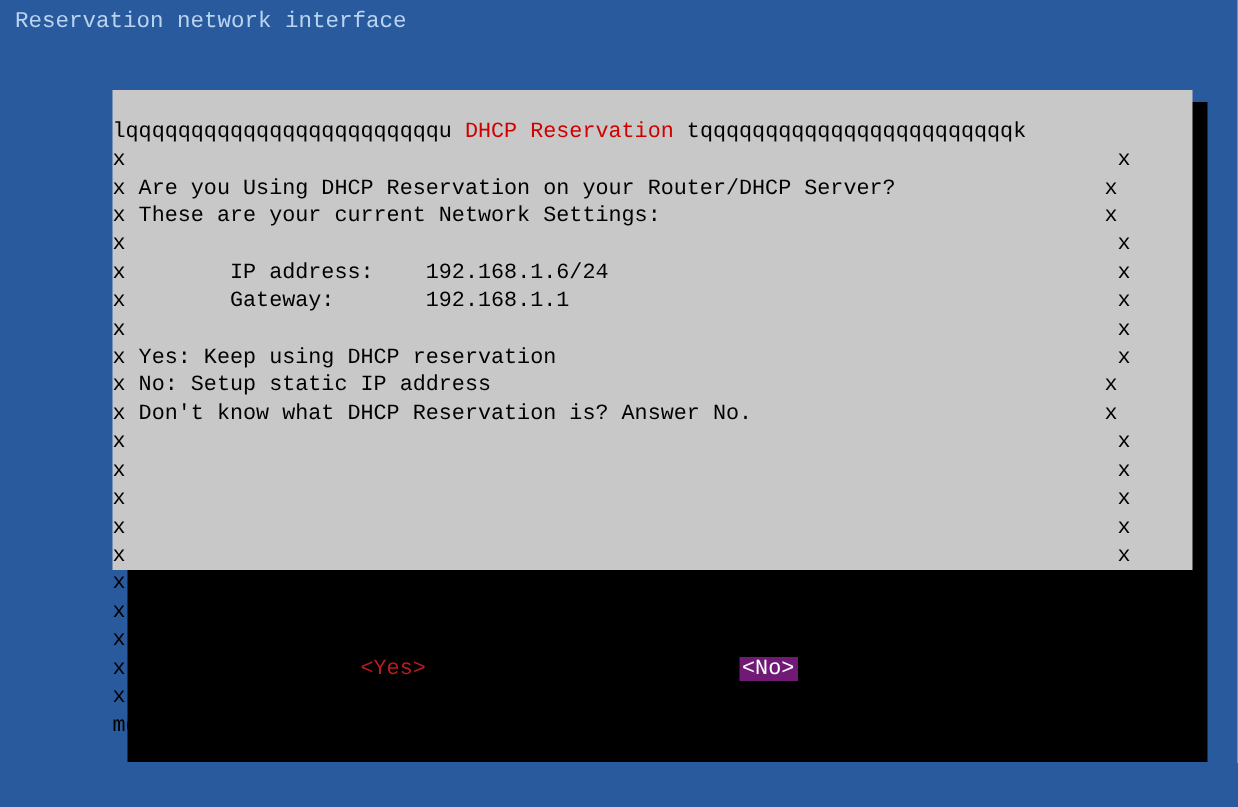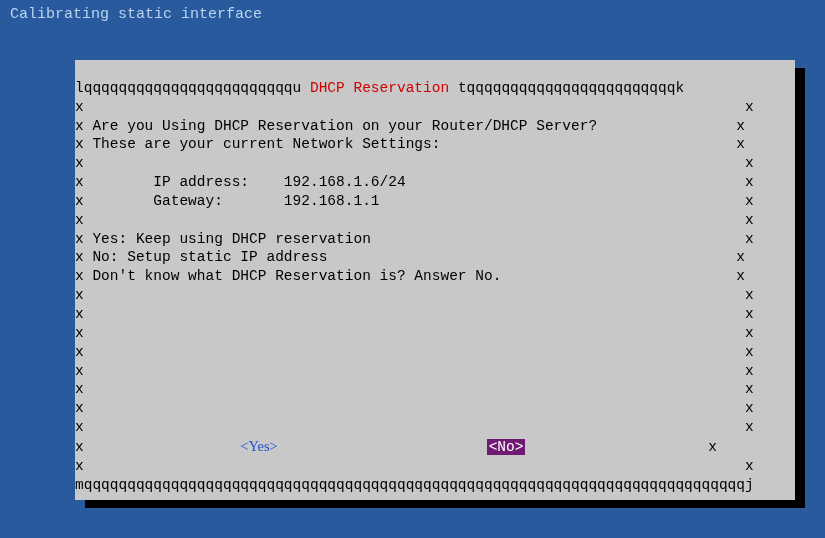--- a/index.html
+++ b/index.html
@@ -23,21 +23,21 @@
       left: 85px;
       width: 720px;
       height: 440px;
       background: #000;
     }
     .dialog {
       position: absolute;
       top: 60px;
       left: 75px;
       width: 720px;
-      height: 440px;
+      height: 320px;
       background: #c8c8c8;
       color: #000;
       line-height: 1.3;
       white-space: pre;
       font-size: 14.5px;
     }
     .dialog-content {
       padding: 0;
     }
     .border-line {
@@ -46,33 +46,32 @@
     .title-red {
       color: #d00000;
     }
     .row {
       display: block;
     }
     .btn-area {
       display: block;
     }
     .btn-yes {
-      color: #1d4ed8;
-      font-family: Liberation Serif, serif;
+      color: #b91c1c;
     }
     .btn-no {
       background: #701a75;
       color: #fff;
       padding: 0 2px;
     }
   </style>
 </head>
 <body>
 
 <div class="header">
-  <span>Calibrating static interface</span>
+  <span>Reservation network interface</span>
 </div>
 
 <div class="dialog-shadow"></div>
 
 <div class="dialog">
 <div class="dialog-content"><span class="border-line row"><span>lqqqqqqqqqqqqqqqqqqqqqqqqu </span><span class="title-red">DHCP Reservation</span><span> tqqqqqqqqqqqqqqqqqqqqqqqqk</span></span><span class="row"><span>x</span>                                                                            <span>x</span></span><span class="row"><span>x </span><span>Are you Using DHCP Reservation on your Router/DHCP Server?</span>                <span>x</span></span><span class="row"><span>x </span><span>These are your current Network Settings:</span>                                  <span>x</span></span><span class="row"><span>x</span>                                                                            <span>x</span></span><span class="row"><span>x </span><span>       IP address:    </span><span>192.168.1.6/24</span>                                       <span>x</span></span><span class="row"><span>x </span><span>       Gateway:       </span><span>192.168.1.1</span>                                          <span>x</span></span><span class="row"><span>x</span>                                                                            <span>x</span></span><span class="row"><span>x </span><span>Yes: Keep using DHCP reservation</span>                                           <span>x</span></span><span class="row"><span>x </span><span>No: Setup static IP address</span>                                               <span>x</span></span><span class="row"><span>x </span><span>Don't know what DHCP Reservation is? Answer No.</span>                           <span>x</span></span><span class="row"><span>x</span>                                                                            <span>x</span></span><span class="row"><span>x</span>                                                                            <span>x</span></span><span class="row"><span>x</span>                                                                            <span>x</span></span><span class="row"><span>x</span>                                                                            <span>x</span></span><span class="row"><span>x</span>                                                                            <span>x</span></span><span class="row"><span>x</span>                                                                            <span>x</span></span><span class="row"><span>x</span>                                                                            <span>x</span></span><span class="row"><span>x</span>                                                                            <span>x</span></span><span class="row btn-area"><span>x</span>                  <span class="btn-yes">&lt;Yes&gt;</span>                        <span class="btn-no">&lt;No&gt;</span>                     <span>x</span></span><span class="row"><span>x</span>                                                                            <span>x</span></span><span class="border-line row">mqqqqqqqqqqqqqqqqqqqqqqqqqqqqqqqqqqqqqqqqqqqqqqqqqqqqqqqqqqqqqqqqqqqqqqqqqqqqj</span></div>
 </div>
 
 </body></html>

